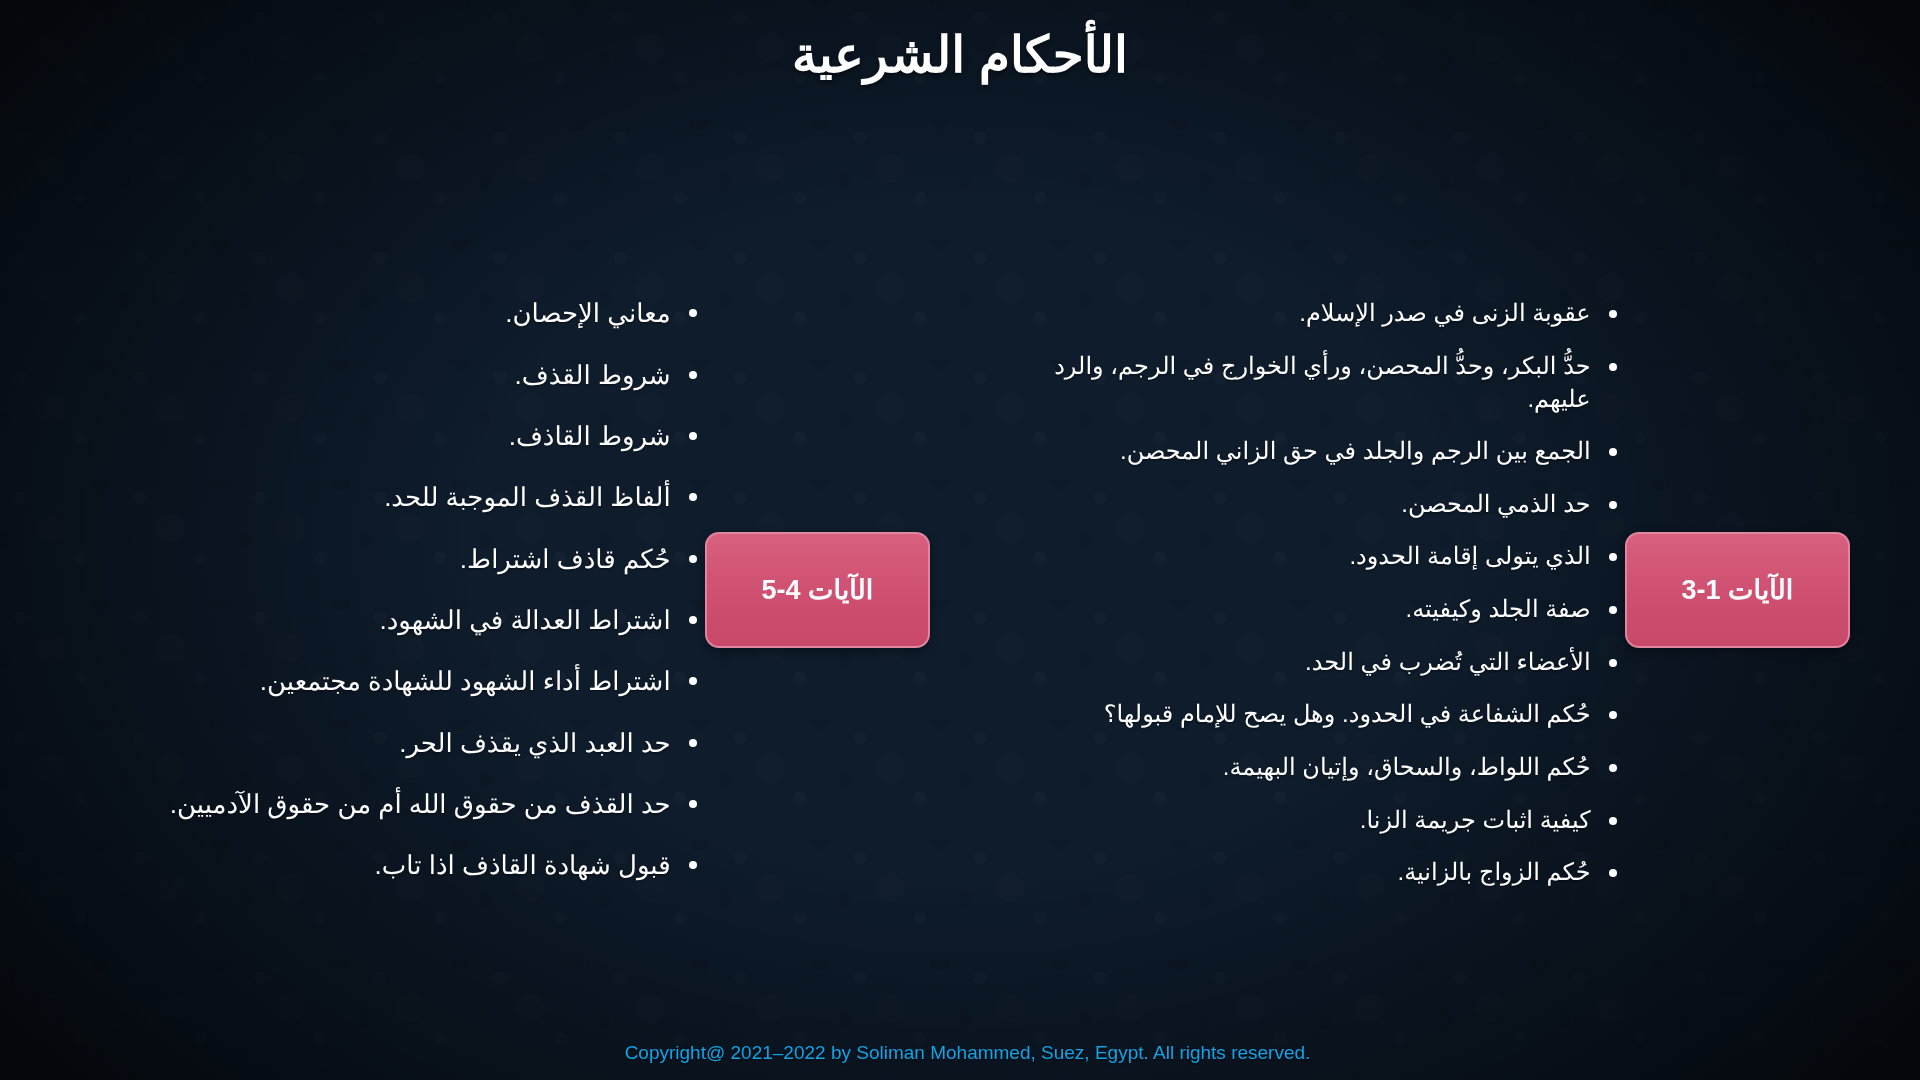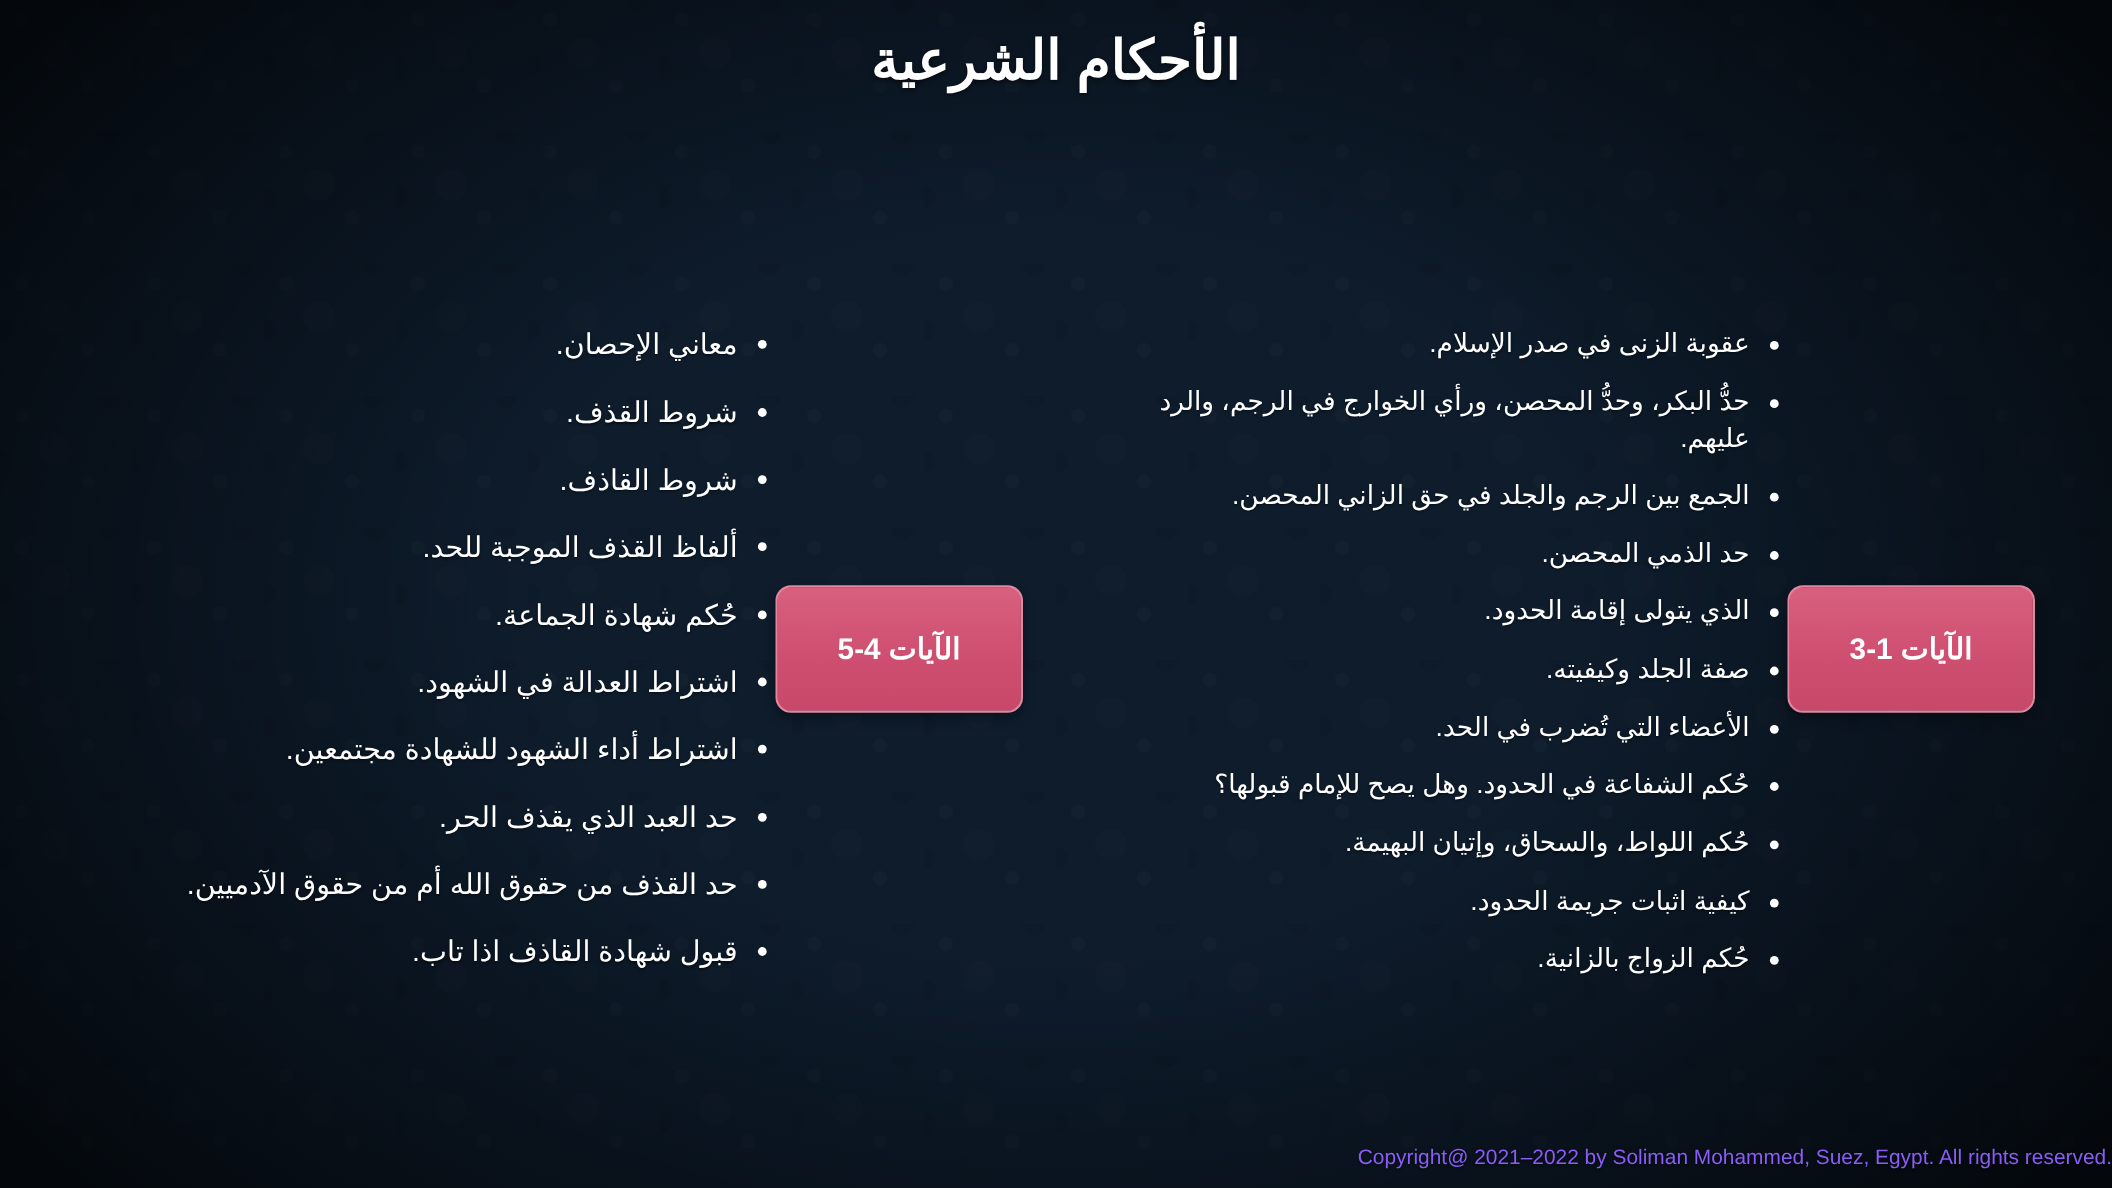--- a/index.html
+++ b/index.html
@@ -135,25 +135,25 @@
   .col-left .bullets li { font-size: 26px; margin-bottom: 26px; text-align: right; }
   .col-right .bullets li { font-size: 24px; margin-bottom: 20px; }
 
   
   .footer {
     position: absolute;
     left: 0;
     bottom: 16px;
     width: 100%;
     direction: ltr;
-    text-align: right;
+    text-align: center;
     padding-left: 15px;
     box-sizing: border-box;
     font-size: 19px;
-    color: #8b5cf6;
+    color: #0ea5e9;
     z-index: 6;
     text-shadow: 0 1px 2px rgba(0,0,0,0.6);
   }
 </style>
 </head>
 <body>
 
 <div class="slide">
   <div class="pattern"></div>
   <div class="vignette"></div>
@@ -167,33 +167,33 @@
       <ul class="bullets">
         <li><span class="dot"></span><span>عقوبة الزنى في صدر الإسلام.</span></li>
         <li><span class="dot"></span><span>حدُّ البكر، وحدُّ المحصن، ورأي الخوارج في الرجم، والرد عليهم.</span></li>
         <li><span class="dot"></span><span>الجمع بين الرجم والجلد في حق الزاني المحصن.</span></li>
         <li><span class="dot"></span><span>حد الذمي المحصن.</span></li>
         <li><span class="dot"></span><span>الذي يتولى إقامة الحدود.</span></li>
         <li><span class="dot"></span><span>صفة الجلد وكيفيته.</span></li>
         <li><span class="dot"></span><span>الأعضاء التي تُضرب في الحد.</span></li>
         <li><span class="dot"></span><span>حُكم الشفاعة في الحدود. وهل يصح للإمام قبولها؟</span></li>
         <li><span class="dot"></span><span>حُكم اللواط، والسحاق، وإتيان البهيمة.</span></li>
-        <li><span class="dot"></span><span>كيفية اثبات جريمة الحدود.</span></li>
+        <li><span class="dot"></span><span>كيفية اثبات جريمة الزنا.</span></li>
         <li><span class="dot"></span><span>حُكم الزواج بالزانية.</span></li>
       </ul>
     </div>
 
     <div class="column col-left">
       <div class="badge">الآيات 4-5</div>
       <ul class="bullets">
         <li><span class="dot"></span><span>معاني الإحصان.</span></li>
         <li><span class="dot"></span><span>شروط القذف.</span></li>
         <li><span class="dot"></span><span>شروط القاذف.</span></li>
         <li><span class="dot"></span><span>ألفاظ القذف الموجبة للحد.</span></li>
-        <li><span class="dot"></span><span>حُكم شهادة الجماعة.</span></li>
+        <li><span class="dot"></span><span>حُكم قاذف اشتراط.</span></li>
         <li><span class="dot"></span><span>اشتراط العدالة في الشهود.</span></li>
         <li><span class="dot"></span><span>اشتراط أداء الشهود للشهادة مجتمعين.</span></li>
         <li><span class="dot"></span><span>حد العبد الذي يقذف الحر.</span></li>
         <li><span class="dot"></span><span>حد القذف من حقوق الله أم من حقوق الآدميين.</span></li>
         <li><span class="dot"></span><span>قبول شهادة القاذف اذا تاب.</span></li>
       </ul>
     </div>
 
   </div>
 

